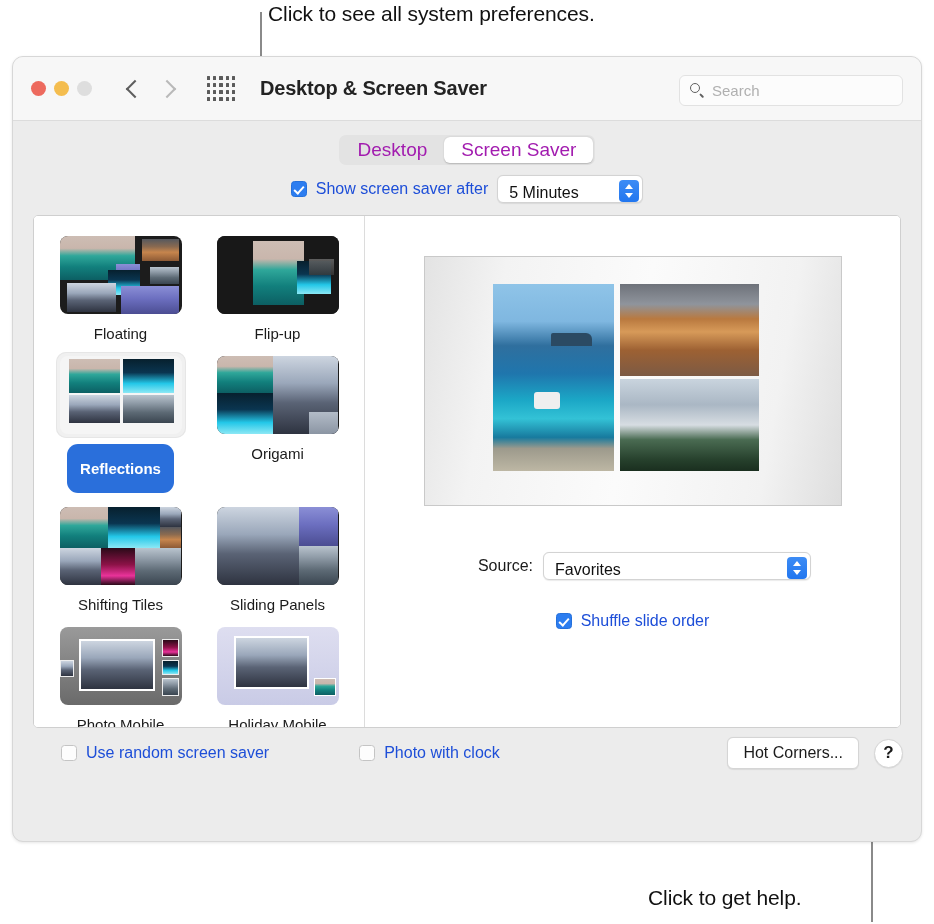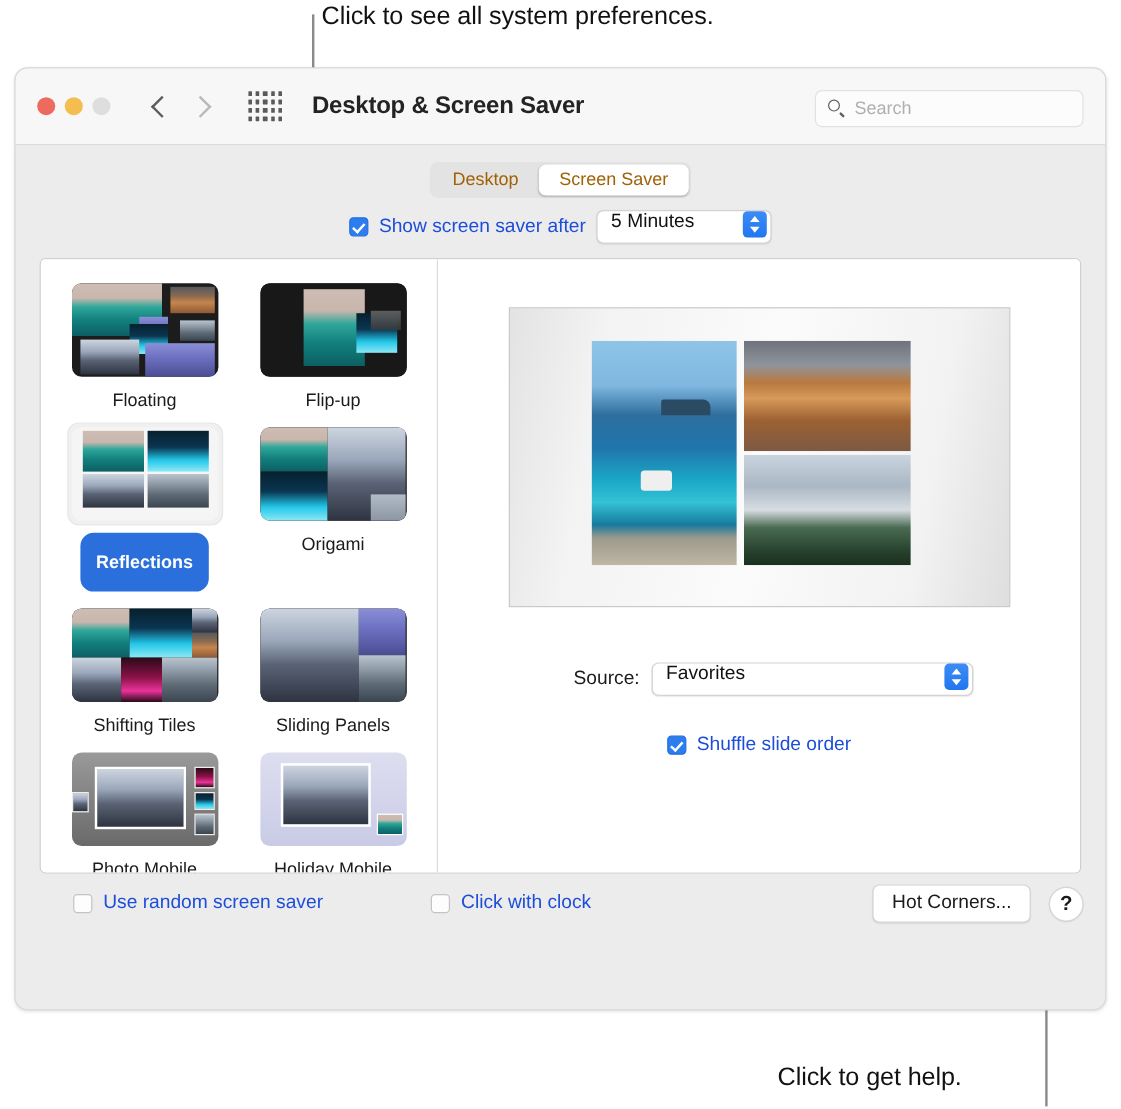--- a/index.html
+++ b/index.html
@@ -188,22 +188,22 @@
   #tabs {
     display: flex;
     background: #e3e3e3;
     border-radius: 7px;
     padding: 2px;
     height: 30px;
     box-sizing: border-box;
     align-items: center;
   }
   .tab {
-    font-size: 15px;
-    color: #a16207;
+    font-size: 19px;
+    color: #a21caf;
     padding: 0 17px;
     height: 26px;
     line-height: 26px;
     border-radius: 6px;
     cursor: default;
     white-space: nowrap;
   }
   .tab.active {
     background: #ffffff;
     box-shadow: 0 0.5px 1.5px rgba(0,0,0,0.20);
@@ -247,21 +247,21 @@
     font-size: 16px;
     color: #1d4ed8;
   }
 
   .popup {
     background: #ffffff;
     border: 1px solid #d3d3d3;
     border-radius: 6px;
     height: 28px;
     display: flex;
-    align-items: flex-start;
+    align-items: flex-end;
     box-shadow: 0 0.5px 1px rgba(0,0,0,0.08);
     cursor: default;
     box-sizing: border-box;
   }
   .popup .val {
     font-size: 16px;
     color: #111;
     padding-left: 11px;
     white-space: nowrap;
     flex: 1;
@@ -702,19 +702,19 @@
     </div>
   </div>
 
   <div id="bottombar">
     <div id="bb-random">
       <span class="cb off"></span>
       <span class="cb-label">Use random screen saver</span>
     </div>
     <div id="bb-clock">
       <span class="cb off"></span>
-      <span class="cb-label">Click with clock</span>
+      <span class="cb-label">Photo with clock</span>
     </div>
     <div id="hot-corners-button">Hot Corners...</div>
     <div id="help-button">?</div>
   </div>
 
 </div>
 
 </body></html>

